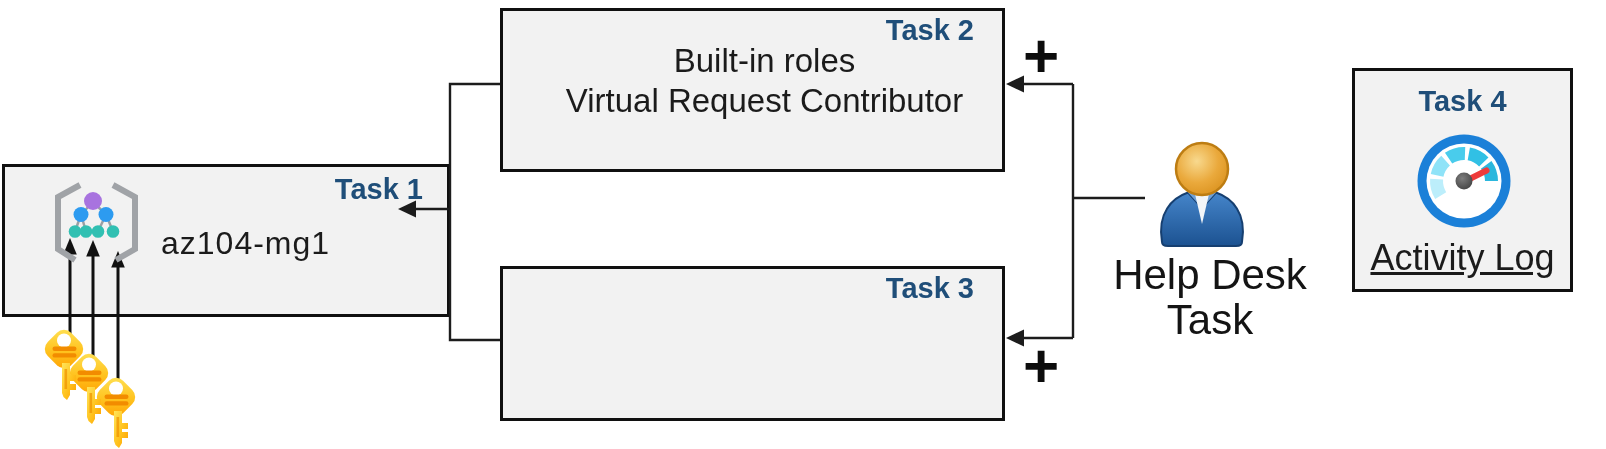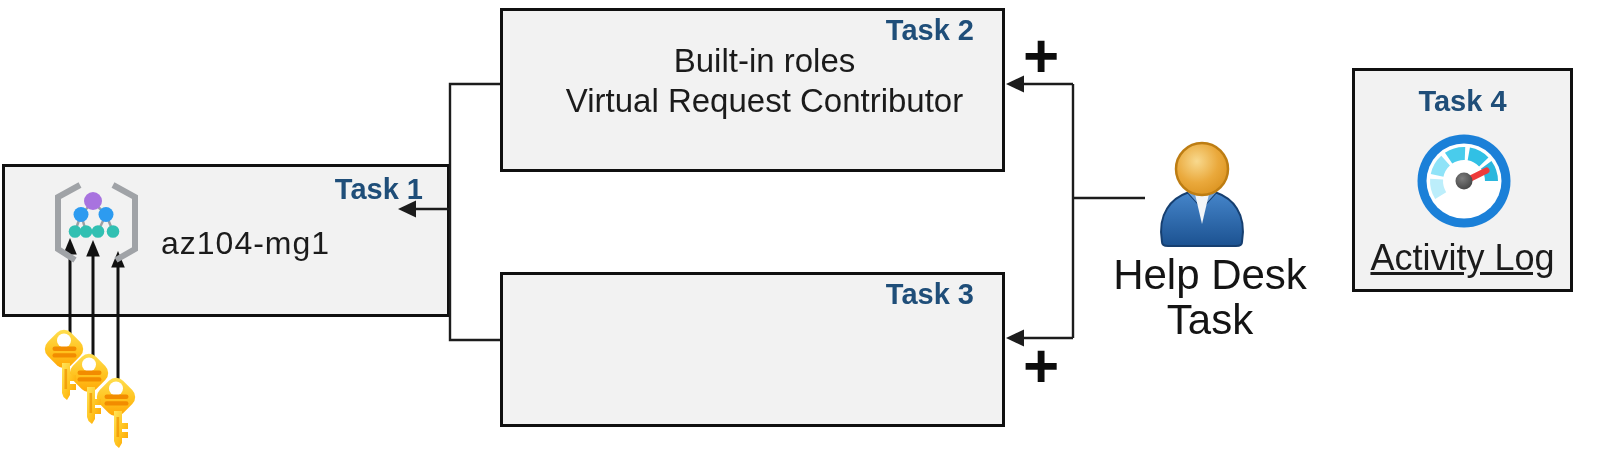--- a/index.html
+++ b/index.html
@@ -6,21 +6,21 @@
   #canvas {
     position:relative; width:1606px; height:449px; background:#ffffff;
     font-family:"Liberation Sans", sans-serif; overflow:hidden;
   }
   .box {
     position:absolute; background:#f2f2f2; border:3px solid #101010;
     box-sizing:border-box; z-index:1;
   }
   #task1-box { left:2px;    top:132px; width:448px; height:153px;margin-top:32px; }
   #task2-box { left:500px;  top:8px;   width:505px; height:164px; }
-  #task3-box { left:500px;  top:272px; width:505px; height:155px; }
+  #task3-box { left:500px;  top:266px; width:505px; height:155px; }
   #task4-box { left:1352px; top:68px;  width:221px; height:224px;padding-left:37px; }
 
   .task-label {
     position:absolute; color:#1f4e79; font-weight:bold; font-size:29px;
     white-space:nowrap;
   }
   #task1-box .task-label { right:24px; top:6px; }
   #task2-box .task-label { right:28px; top:3px; }
   #task3-box .task-label { right:28px; top:3px; }
   #task4-box .task-label { left:0; right:0; top:14px; text-align:center; }

